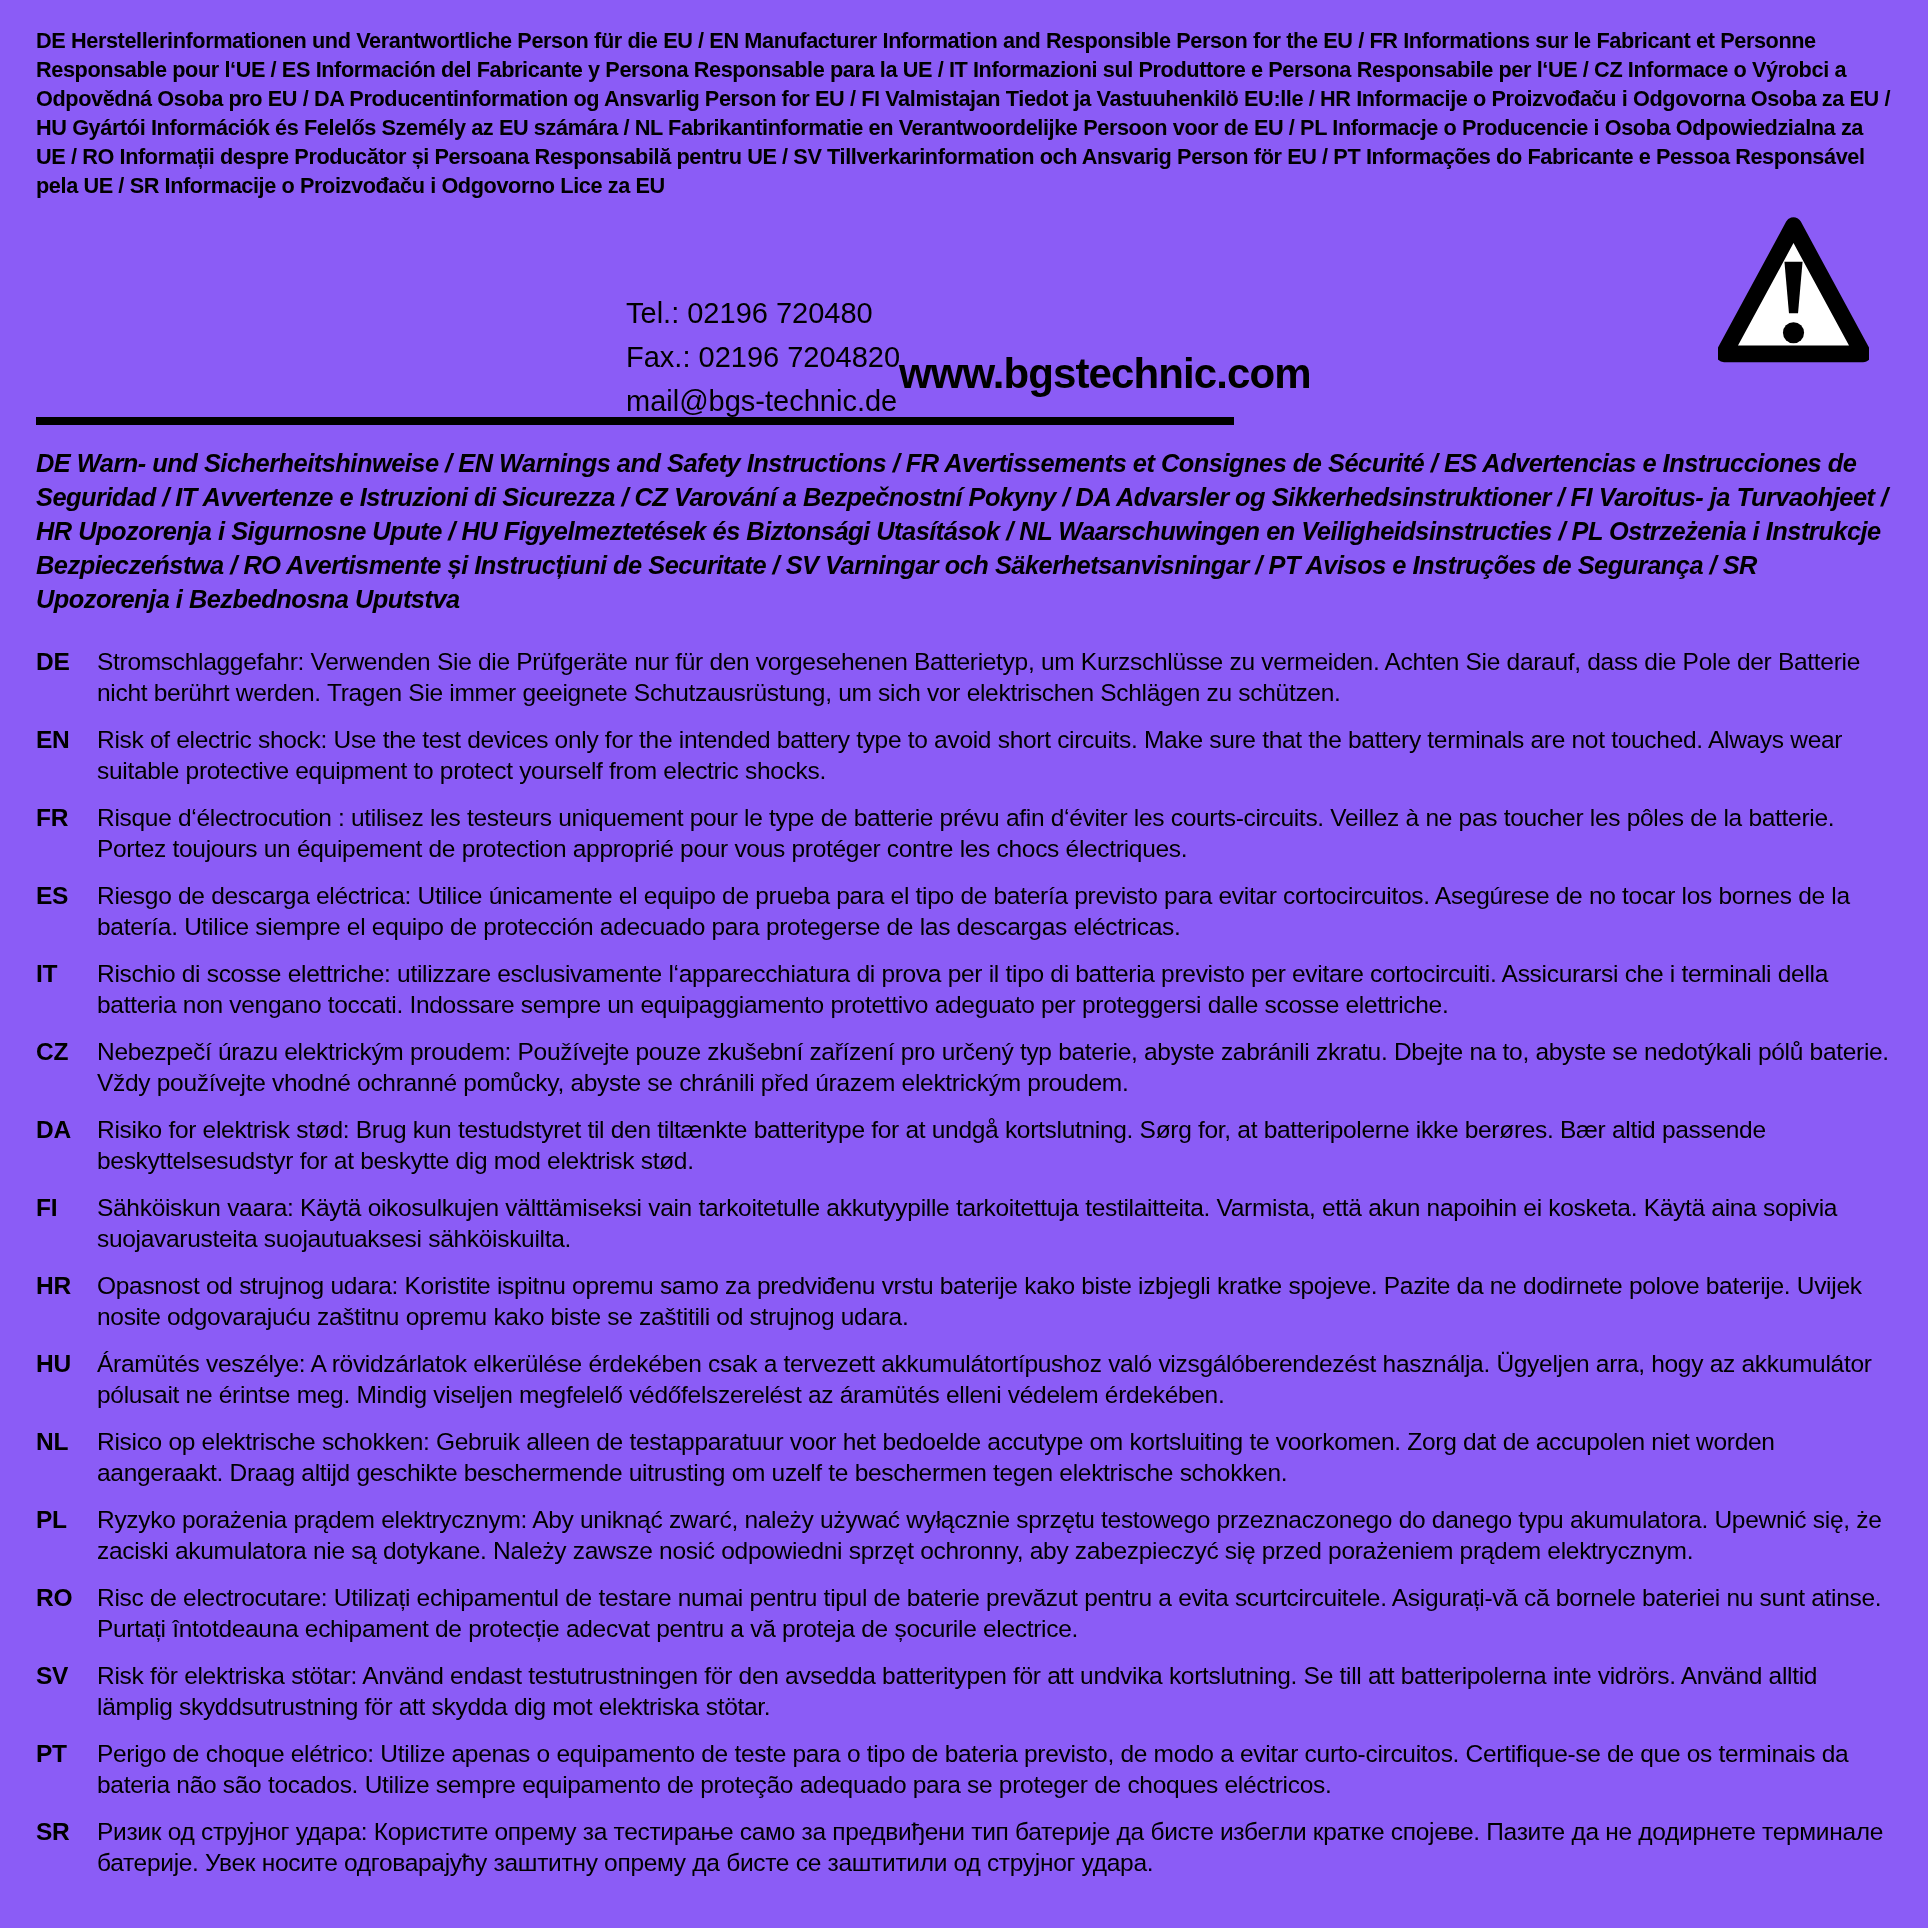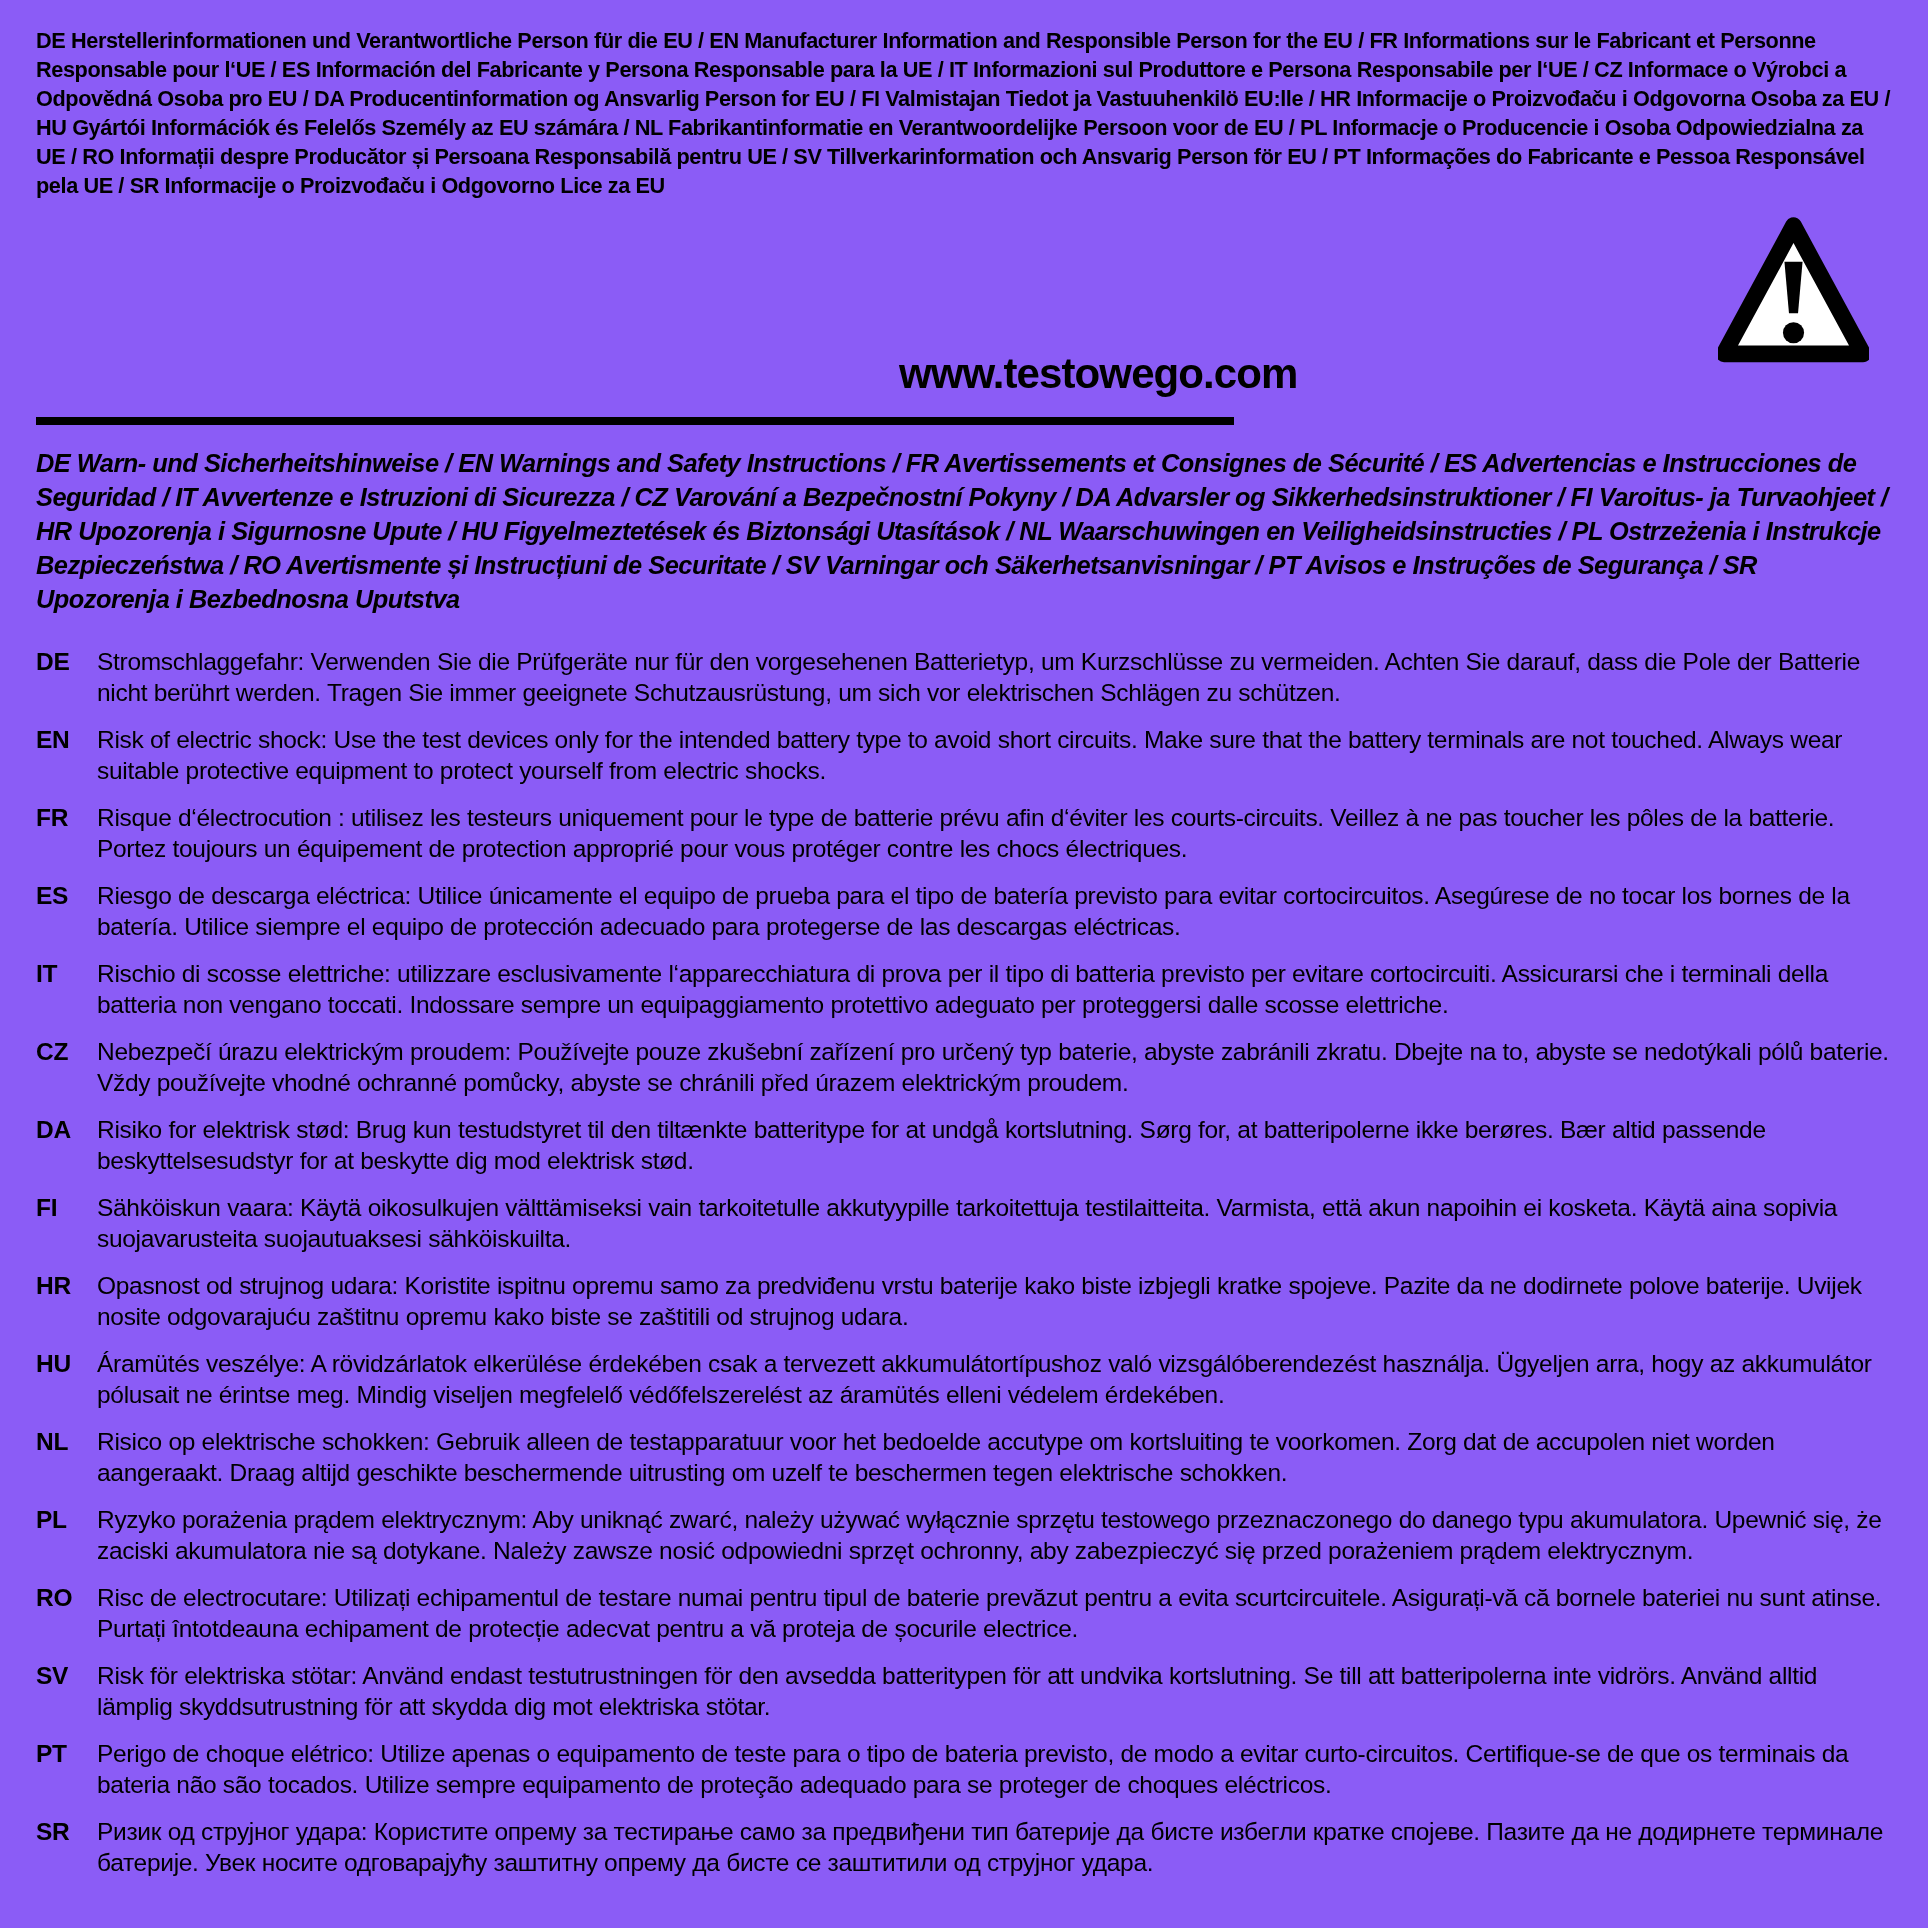--- a/index.html
+++ b/index.html
@@ -112,22 +112,27 @@
 <body>
 
 <div class="page">
 
   <p class="top-header">DE Herstellerinformationen und Verantwortliche Person für die EU  /  EN Manufacturer Information and Responsible Person for the EU  /  FR Informations sur le Fabricant et Personne Responsable pour l‘UE  /  ES Información del Fabricante y Persona Responsable para la UE  /  IT Informazioni sul Produttore e Persona Responsabile per l‘UE  /  CZ Informace o Výrobci a Odpovědná Osoba pro EU  /  DA Producentinformation og Ansvarlig Person for EU  /  FI Valmistajan Tiedot ja Vastuuhenkilö EU:lle  /  HR Informacije o Proizvođaču i Odgovorna Osoba za EU  /  HU Gyártói Információk és Felelős Személy az EU számára  /  NL Fabrikantinformatie en Verantwoordelijke Persoon voor de EU  /  PL Informacje o Producencie i Osoba Odpowiedzialna za UE  /  RO Informații despre Producător și Persoana Responsabilă pentru UE  /  SV Tillverkarinformation och Ansvarig Person för EU  /  PT Informações do Fabricante e Pessoa Responsável pela UE  /  SR Informacije o Proizvođaču i Odgovorno Lice za EU</p>
 
   <div class="brand-row">
 
 
 
-
-    <div class="website">www.testowego.com</div>
+    <div class="contact">
+      <div>Tel.: 02196 720480</div>
+      <div>Fax.: 02196 7204820</div>
+      <div>mail@bgs-technic.de</div>
+    </div>
+
+    <div class="website">www.bgstechnic.com</div>
 
     <div class="triangle-wrap">
       <svg viewBox="0 0 100 100" xmlns="http://www.w3.org/2000/svg">
         <polygon points="50,6 96,91 4,91" fill="#ffffff" stroke="#000000" stroke-width="11" stroke-linejoin="round"></polygon>
         <path d="M 44 30 L 56 30 L 53 64 L 47 64 Z" fill="#000000"></path>
         <circle cx="50" cy="77" r="7" fill="#000000"></circle>
       </svg>
     </div>
 
   </div>

